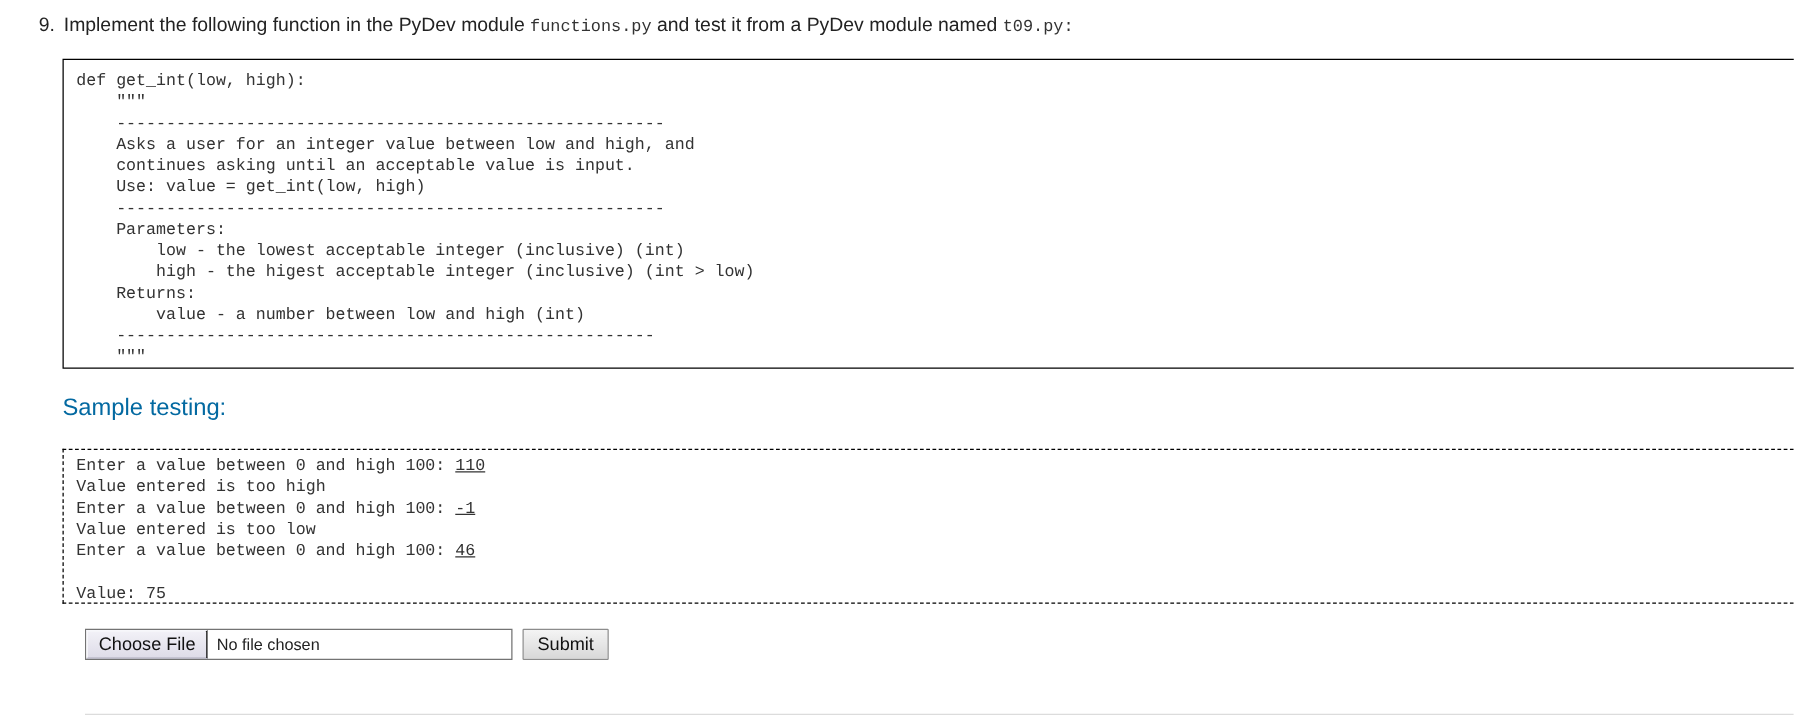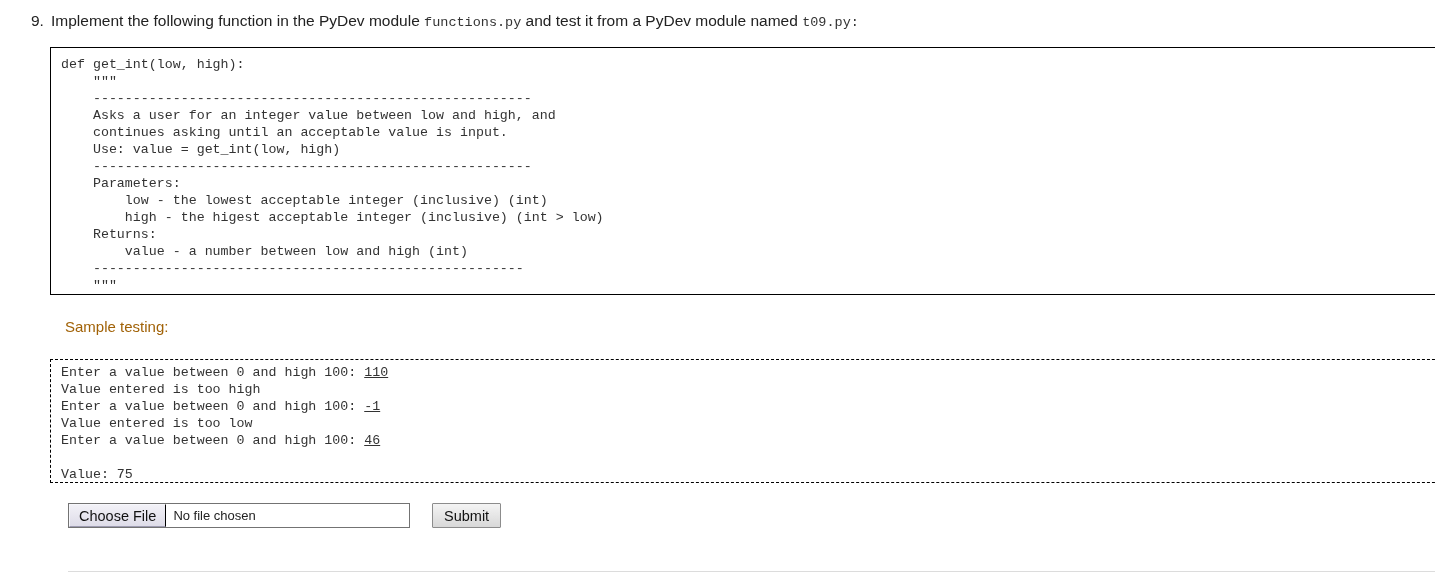--- a/index.html
+++ b/index.html
@@ -60,25 +60,25 @@
     font-family: "Liberation Mono", "DejaVu Sans Mono", monospace;
     font-size: 13.3px;
     line-height: 17px;
     color: #333333;
     white-space: pre;
   }
 
   
   .sample-heading {
     position: absolute;
-    left: 65px;
+    left: 50px;
     top: 316px;
-    font-size: 15px;
+    font-size: 19px;
     line-height: 22px;
-    color: #a16207;
+    color: #0369a1;
   }
 
   
   .sample-box {
     position: absolute;
     left: 50px;
     top: 359px;
     width: 1420px;
     height: 124px;
     box-sizing: border-box;
@@ -145,21 +145,21 @@
   .file-status {
     display: inline-flex;
     align-items: center;
     padding-left: 7px;
     font-family: "Liberation Sans", sans-serif;
     font-size: 13px;
     color: #222222;
     white-space: nowrap;
   }
   .submit-btn {
-    margin-left: 22px;
+    margin-left: 8px;
     height: 25px;
     box-sizing: border-box;
     padding: 0 11px;
     background: linear-gradient(#f4f4f4, #d8d8d8);
     border: 1px solid #8c8c8c;
     border-radius: 1px;
     font-family: "Liberation Sans", sans-serif;
     font-size: 14.5px;
     color: #111111;
     cursor: default;

